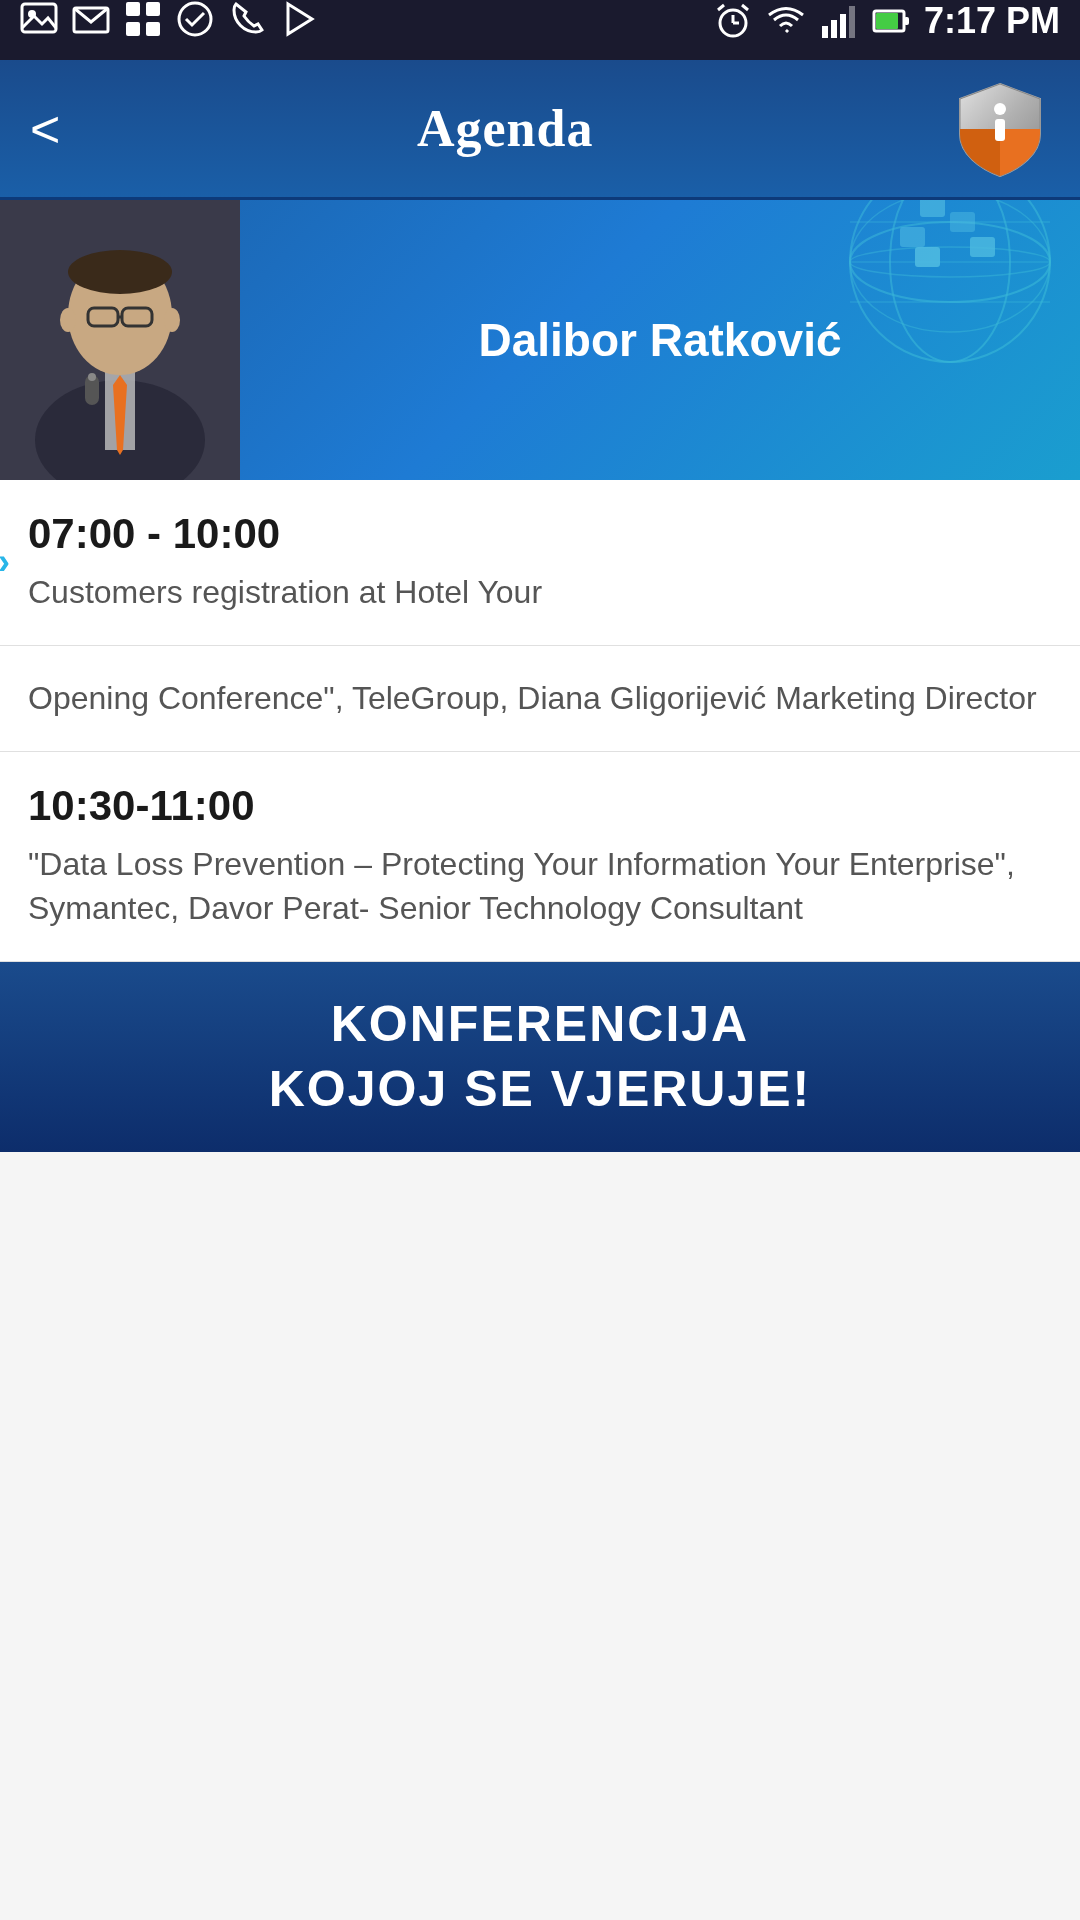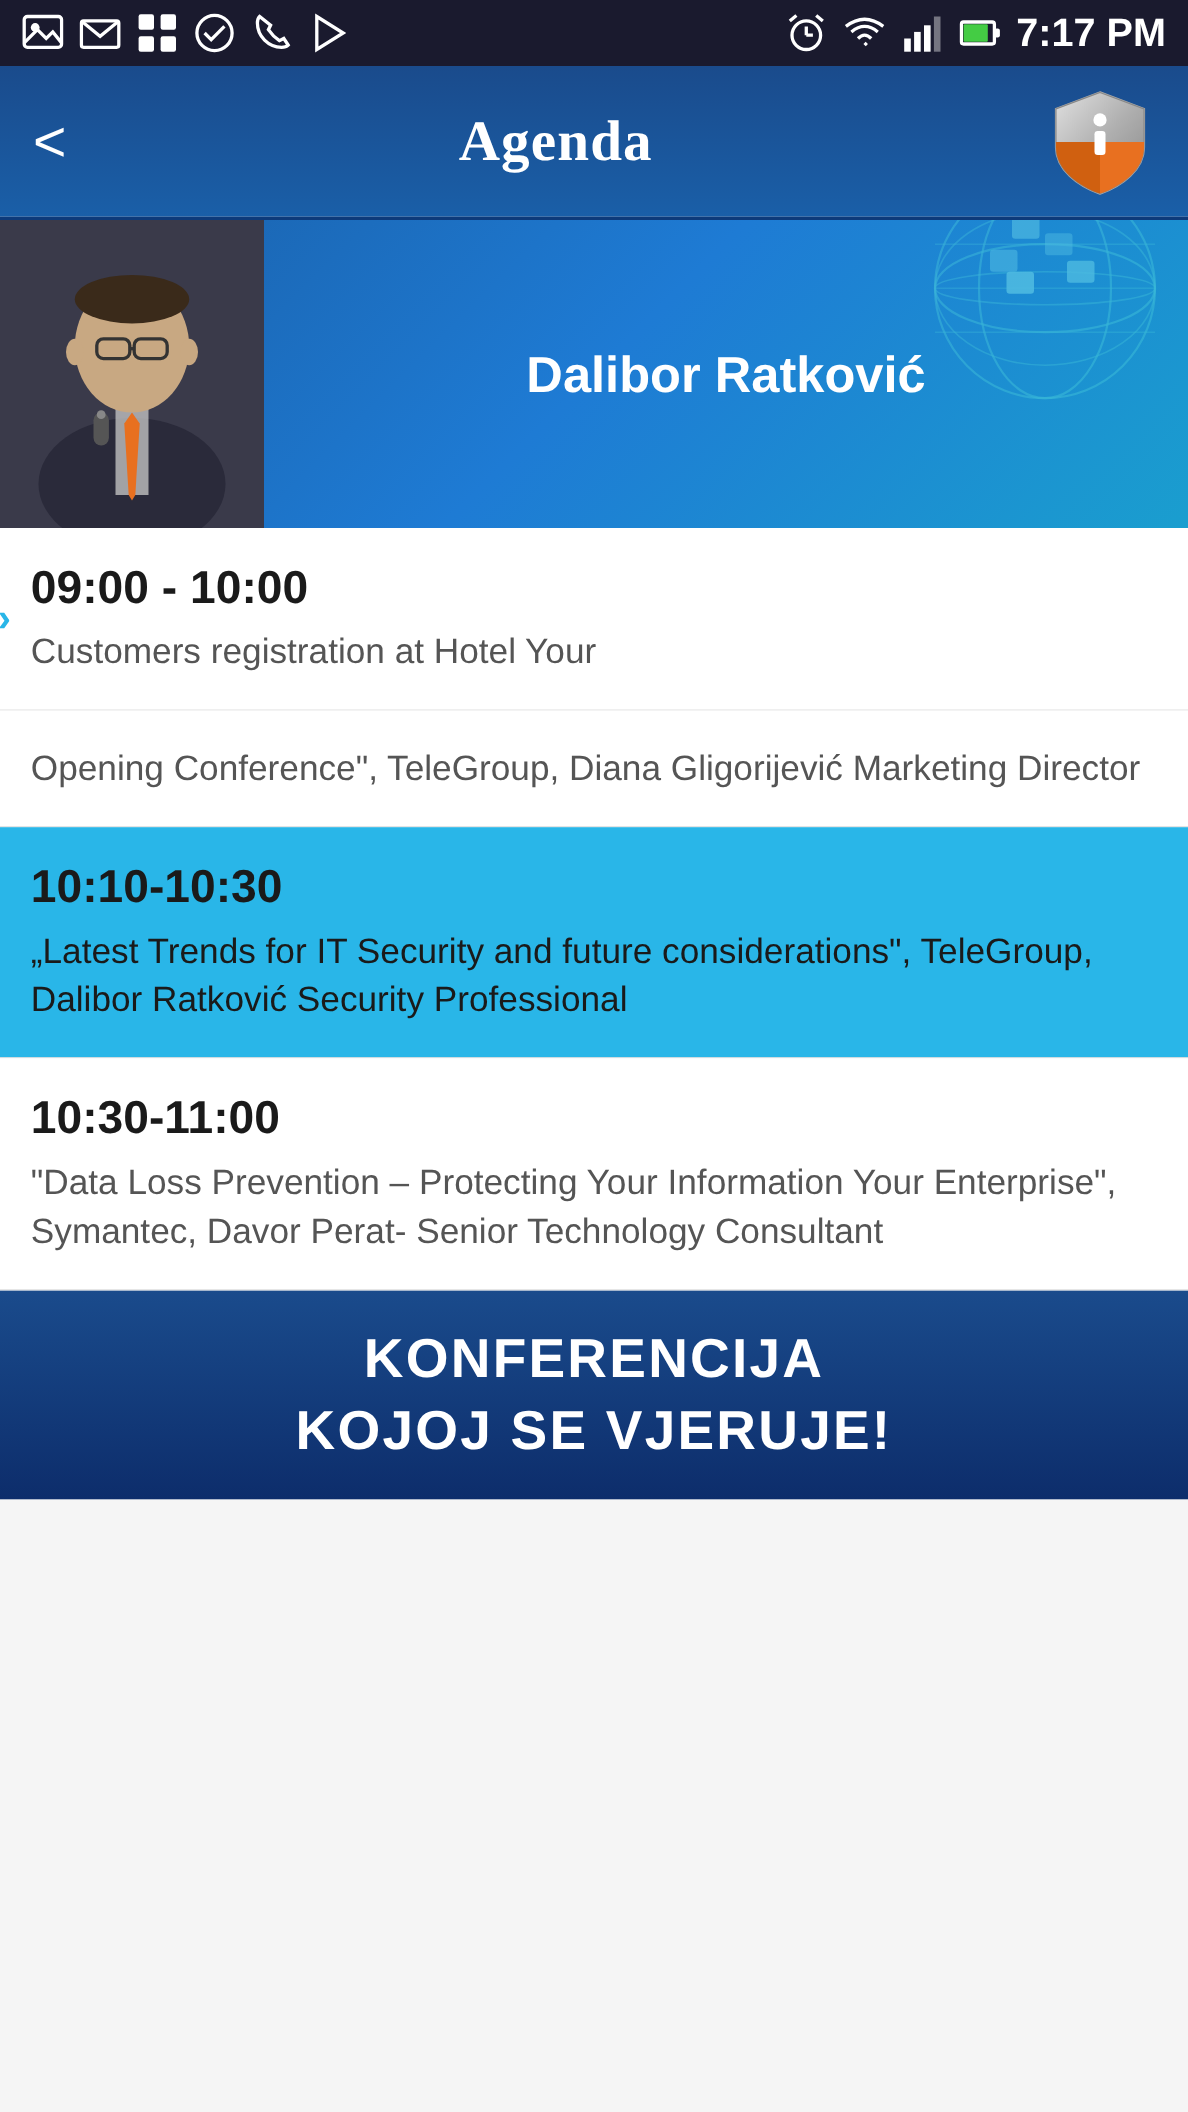--- a/index.html
+++ b/index.html
@@ -11,21 +11,21 @@
       background: #f5f5f5;
       overflow-x: hidden;
     }
 
     
     .status-bar {
       width: 100%;
       height: 60px;
       background: #1a1a2e;
       display: flex;
-      align-items: center;
+      align-items: flex-start;
       justify-content: space-between;
       padding: 0 20px;
     }
     .status-bar-left {
       display: flex;
       gap: 14px;
       align-items: center;
     }
     .status-bar-right {
       display: flex;
@@ -313,32 +313,28 @@
       <rect x="130" y="100" width="25" height="20" rx="3" fill="#7ee8f0" opacity="0.8"></rect>
       <rect x="75" y="110" width="25" height="20" rx="3" fill="#7ee8f0" opacity="0.9"></rect>
     </svg>
   </div>
 </div>
 
 <div class="agenda-content">
 
   <div class="agenda-item" style="position:relative;">
     <div class="sidebar-chevron">›</div>
-    <div class="time-label">09:00 - 10:00</div>
+    <div class="time-label">07:00 - 10:00</div>
     <div class="event-description">Customers registration at Hotel Your</div>
   </div>
 
   <div class="agenda-item">
     <div class="event-description">Opening Conference", TeleGroup, Diana Gligorijević Marketing Director</div>
   </div>
 
-  <div class="agenda-item highlighted">
-    <div class="time-label">10:10-10:30</div>
-    <div class="event-description">„Latest Trends for IT Security and future considerations", TeleGroup, Dalibor Ratković Security Professional</div>
-  </div>
 
   <div class="agenda-item">
     <div class="time-label">10:30-11:00</div>
     <div class="event-description">"Data Loss Prevention – Protecting Your Information Your Enterprise", Symantec, Davor Perat- Senior Technology Consultant</div>
   </div>
 
 
 </div>
 
 <div class="footer">

